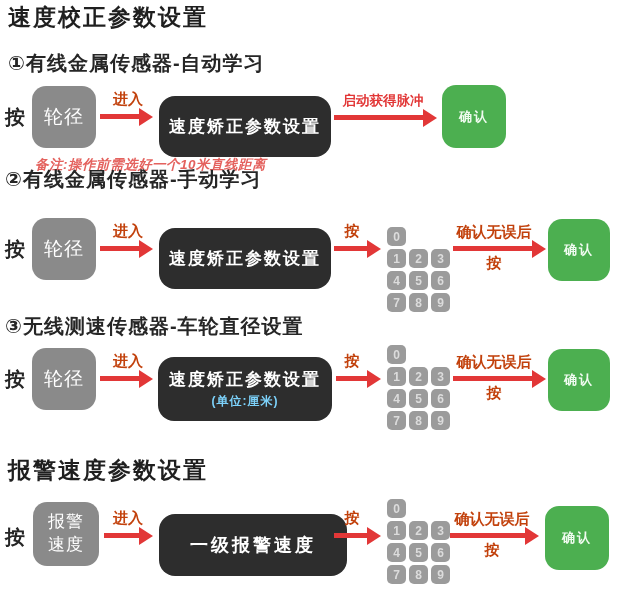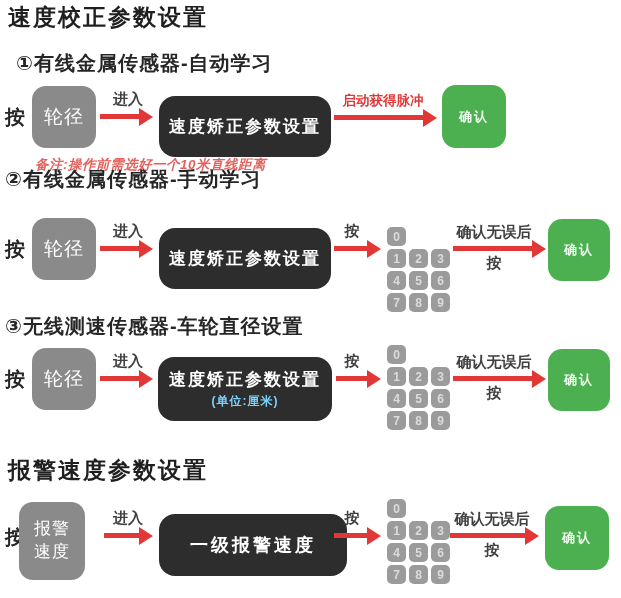--- a/index.html
+++ b/index.html
@@ -26,39 +26,39 @@
     position:absolute;background:var(--confirm-green,#4caf50);color:#f0fbf0;
     border-radius:14px;display:flex;align-items:center;justify-content:center;
     font-size:13px;font-weight:bold;letter-spacing:2px;
   }
   .arrow{position:absolute;height:5px;background:var(--accent-red,#e23737);}
   .arrow::after{
     content:"";position:absolute;right:-13px;top:50%;transform:translateY(-50%);
     border-left:14px solid var(--accent-red,#e23737);
     border-top:9px solid transparent;border-bottom:9px solid transparent;
   }
-  .alabel{position:absolute;font-size:15px;font-weight:bold;color:#404040;text-align:center;white-space:nowrap;}
+  .alabel{position:absolute;font-size:15px;font-weight:bold;color:#c2410c;text-align:center;white-space:nowrap;}
   .alabel.red{color:var(--accent-red,#e23737);font-size:13.5px;}
   .note{position:absolute;font-size:13.5px;font-weight:bold;color:var(--note-red,#e4625e);letter-spacing:0.5px;white-space:nowrap;font-style:italic;}
   .keypad{position:absolute;display:flex;flex-direction:column;gap:3px;}
   .krow{display:flex;gap:3px;}
   .key{
     width:19px;height:19px;border-radius:5px;background:var(--key-gray,#9b9b9b);
     color:#dcdcdc;font-size:12px;font-weight:bold;
     display:flex;align-items:center;justify-content:center;
   }
 </style>
 </head>
 <body>
 
 <div class="canvas">
 
   <div class="h1" style="left:8px;top:2px">速度校正参数设置</div>
 
-  <div class="h2" style="left:16px;top:50px">①有线金属传感器-自动学习</div>
+  <div class="h2" style="left:8px;top:50px">①有线金属传感器-自动学习</div>
 
   <div class="press" style="left:5px;top:104px">按</div>
   <div class="btn-gray" style="left:32px;top:86px;width:64px;height:62px">轮径</div>
   <div class="alabel" style="left:98px;top:90px;width:60px">进入</div>
   <div class="arrow" style="left:100px;top:114px;width:40px"></div>
   <div class="display" style="left:159px;top:87px;width:172px;height:61px">
     <span class="main">速度矫正参数设置</span>
   </div>
   <div class="alabel red" style="left:330px;top:92px;width:106px">启动获得脉冲</div>
   <div class="arrow" style="left:334px;top:115px;width:90px"></div>
@@ -138,21 +138,21 @@
   </div>
 
   <div class="alabel" style="left:448px;top:353px;width:92px">确认无误后</div>
   <div class="arrow" style="left:453px;top:376px;width:80px"></div>
   <div class="alabel" style="left:448px;top:384px;width:92px">按</div>
   <div class="btn-green" style="left:548px;top:349px;width:62px;height:62px">确认</div>
 
   <div class="h1" style="left:8px;top:455px">报警速度参数设置</div>
 
   <div class="press" style="left:5px;top:524px">按</div>
-  <div class="btn-gray" style="left:19px;top:502px;width:66px;height:78px;font-size:17px">
+  <div class="btn-gray" style="left:33px;top:502px;width:66px;height:64px;font-size:17px">
     <span>报警</span>
     <span>速度</span>
   </div>
   <div class="alabel" style="left:102px;top:509px;width:52px">进入</div>
   <div class="arrow" style="left:104px;top:533px;width:36px"></div>
   <div class="display" style="left:159px;top:505px;width:188px;height:62px">
     <span class="main" style="font-size:18px;letter-spacing:3px">一级报警速度</span>
   </div>
   <div class="alabel" style="left:330px;top:509px;width:44px">按</div>
   <div class="arrow" style="left:334px;top:533px;width:34px"></div>

